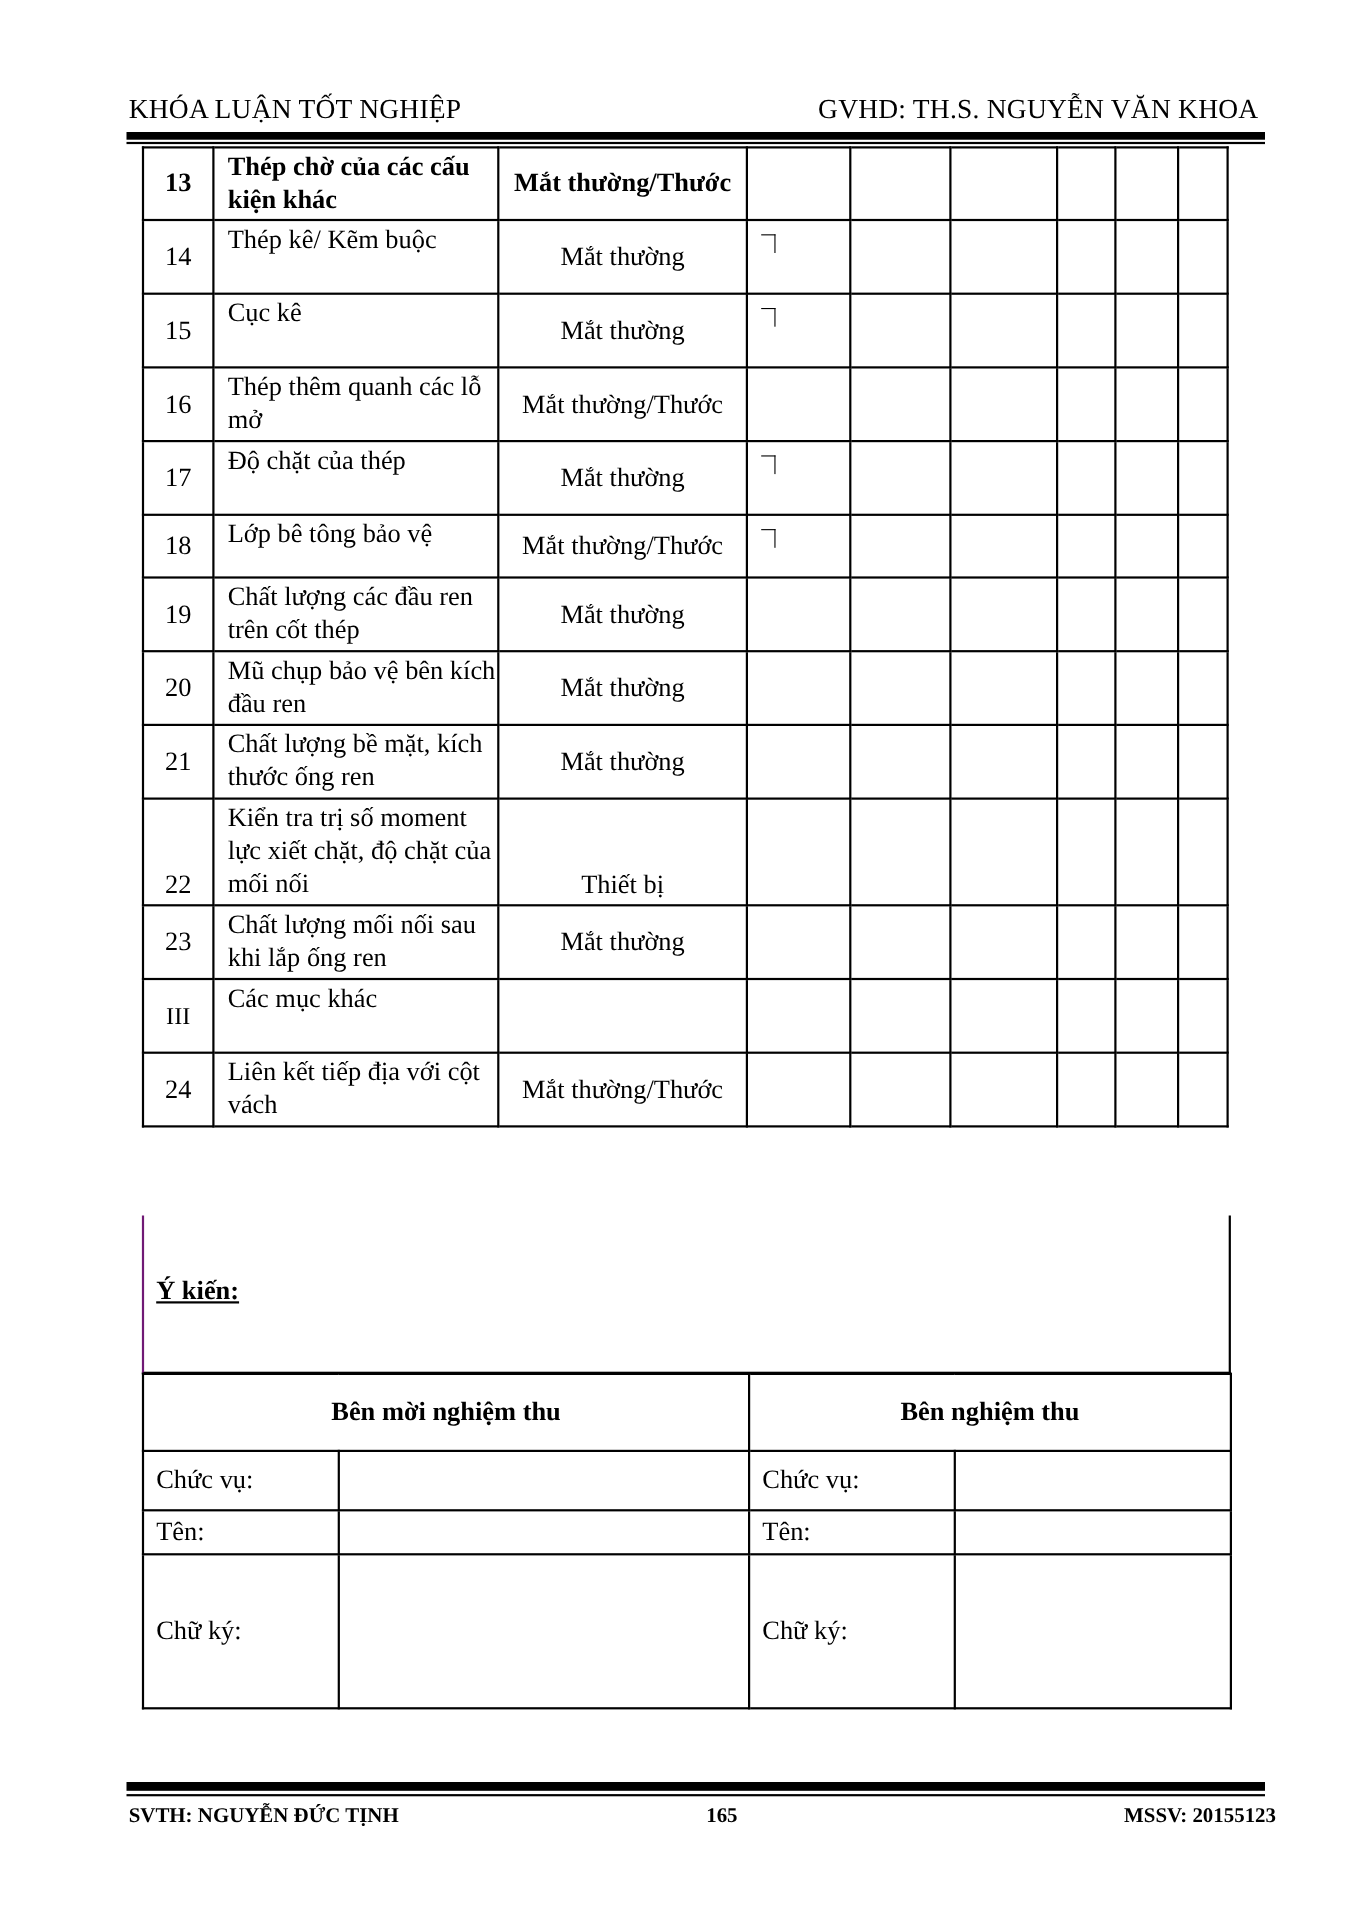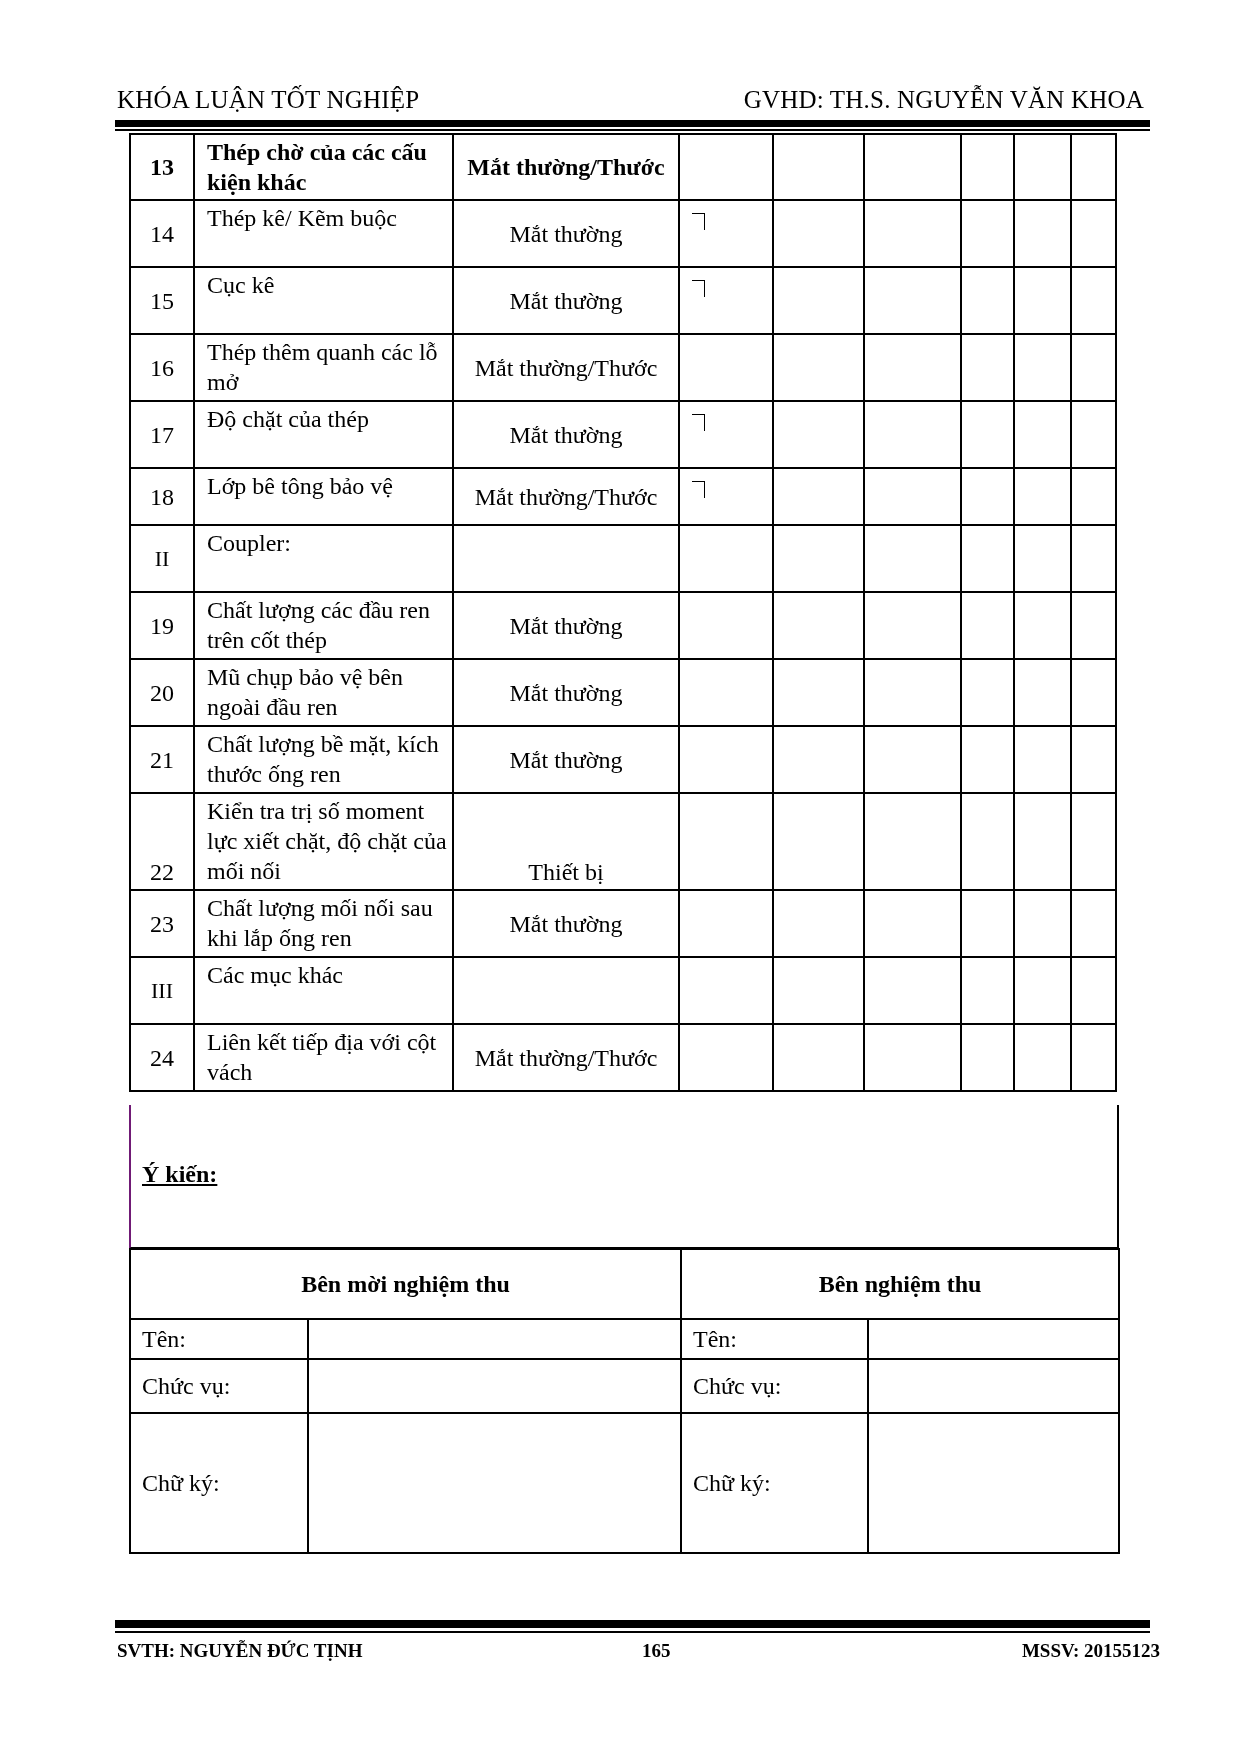--- a/index.html
+++ b/index.html
@@ -116,45 +116,34 @@
         <td class="method">Mắt thường/Thước</td>
         <td>
           <span class="mark"></span>
         </td>
         <td></td>
         <td></td>
         <td></td>
         <td></td>
         <td></td>
       </tr>
-      <tr style="height: 67px;">
-        <td class="no roman">II</td>
-        <td class="name">Coupler:</td>
-        <td class="method"></td>
-        <td></td>
-        <td></td>
-        <td></td>
-        <td></td>
-        <td></td>
-        <td></td>
-      </tr>
       <tr style="height: 67px; margin-left: 20px;">
         <td class="no">19</td>
         <td class="name">Chất lượng các đầu ren trên cốt thép</td>
         <td class="method">Mắt thường</td>
         <td></td>
         <td></td>
         <td></td>
         <td></td>
         <td></td>
         <td></td>
       </tr>
       <tr style="height: 67px;">
         <td class="no">20</td>
-        <td class="name">Mũ chụp bảo vệ bên ngoài đầu ren</td>
+        <td class="name">Mũ chụp bảo vệ bên kích đầu ren</td>
         <td class="method">Mắt thường</td>
         <td></td>
         <td></td>
         <td></td>
         <td></td>
         <td></td>
         <td></td>
       </tr>
       <tr style="height: 67px;">
         <td class="no">21</td>
@@ -223,30 +212,30 @@
     <col style="width:178px">
       <col style="width:373px">
       <col style="width:187px">
       <col style="width:251px">
   </colgroup>
   <tbody>
       <tr style="height:70px">
     <td class="head" colspan="2">Bên mời nghiệm thu</td>
     <td class="head" colspan="2">Bên nghiệm thu</td>
   </tr>
+  <tr style="height:54px">
+    <td>Chức vụ:</td>
+    <td></td>
+    <td>Chức vụ:</td>
+    <td></td>
+  </tr>
   <tr style="height:40px">
     <td>Tên:</td>
     <td></td>
     <td>Tên:</td>
-    <td></td>
-  </tr>
-  <tr style="height:54px">
-    <td>Chức vụ:</td>
-    <td></td>
-    <td>Chức vụ:</td>
     <td></td>
   </tr>
   <tr style="height:140px">
     <td>Chữ ký:</td>
     <td></td>
     <td>Chữ ký:</td>
     <td></td>
   </tr>
 </tbody>
   </table>

